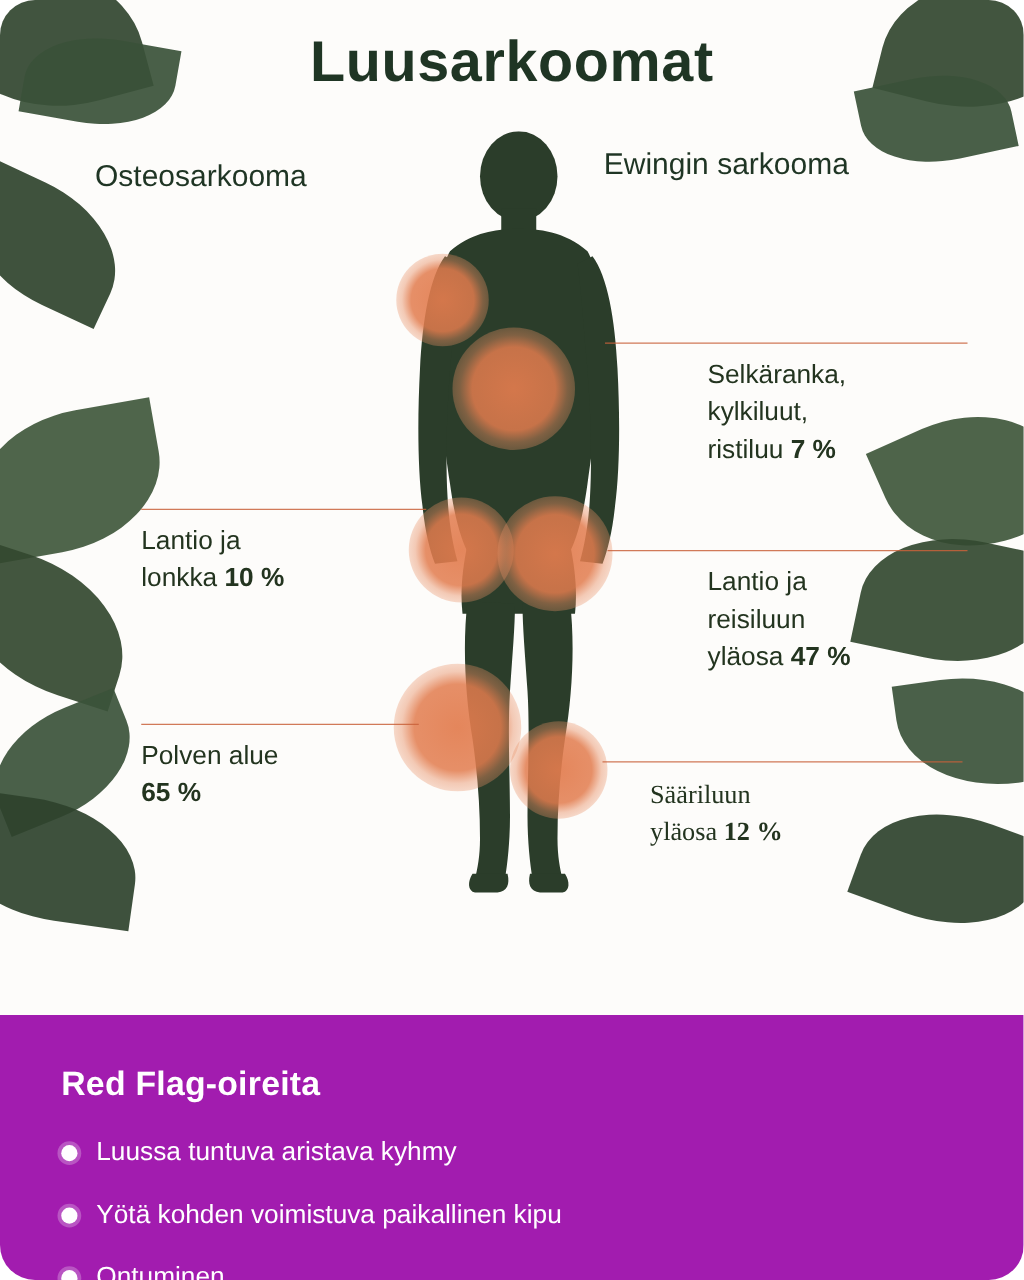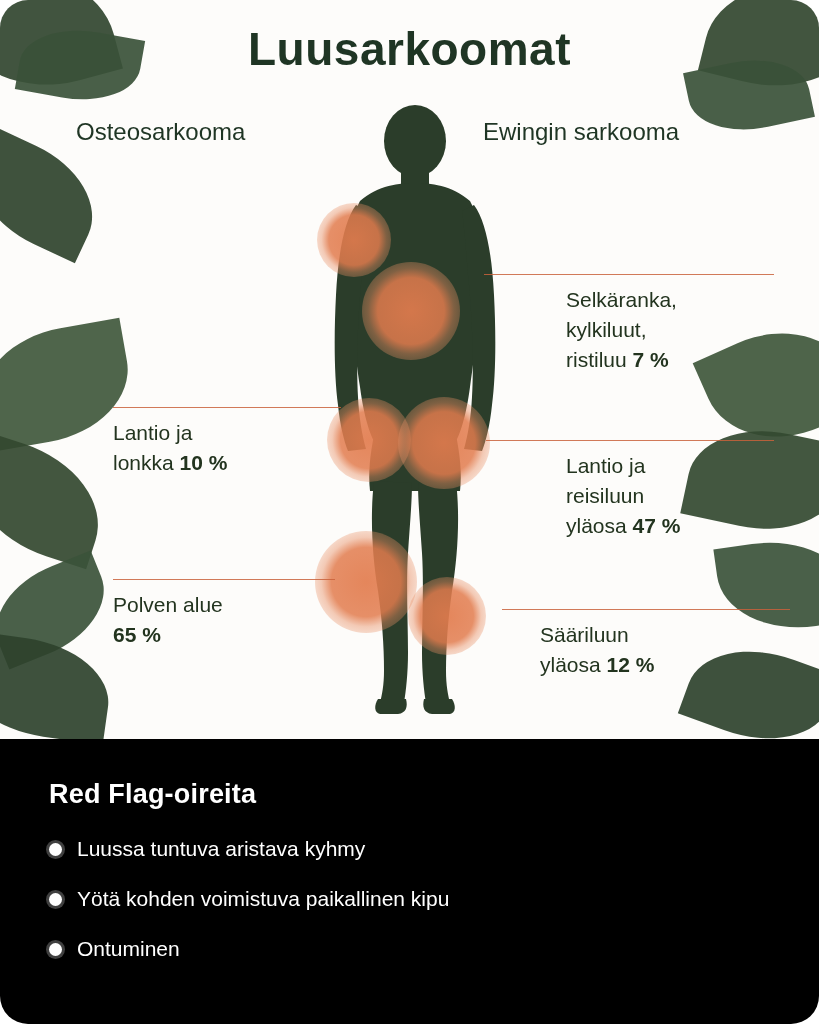--- a/index.html
+++ b/index.html
@@ -64,21 +64,21 @@
     font-weight: bold;
     color: #1f3524;
     letter-spacing: 0.5px;
   }
   .subhead {
     position: absolute;
     font-size: 24px;
     color: #1f3524;
     font-weight: 500;
   }
-  .subhead.left  { left: 76px;  top: 118px; }
+  .subhead.left  { left: 76px;  top: 128px; }
   .subhead.right { left: 483px; top: 118px; }
 
   
   .body-wrap {
     position: absolute;
     left: 300px;
     top: 105px;
     width: 230px;
     height: 610px;
   }
@@ -112,22 +112,22 @@
   }
   .callout.left .lbl  { text-align: left; }
   .callout.right .lbl { text-align: left; }
 
   
   .redflags {
     position: absolute;
     left: 0;
     bottom: 0;
     width: 819px;
-    height: 285px;
-    background: #000000;
+    height: 212px;
+    background: #a21caf;
     color: #ffffff;
   }
   .redflags h2 {
     margin: 0;
     position: absolute;
     left: 49px;
     top: 40px;
     font-size: 27px;
     font-weight: bold;
     letter-spacing: 0.2px;
@@ -252,21 +252,21 @@
 
   <div class="callout right" style="left:566px; top:451px; width:230px;">
     <div class="rule" style="left:-80px; top:-11px; width:288px;"></div>
     <div class="lbl">
       <span>Lantio ja</span><br>
       <span>reisiluun</span><br>
       <span>yläosa </span><b>47 %</b>
     </div>
   </div>
 
-  <div class="callout right" style="left:540px; top:620px; width:260px;">
+  <div class="callout right" style="left:520px; top:620px; width:260px;font-family:Liberation Serif, serif;">
     <div class="rule" style="left:-38px; top:-11px; width:288px;"></div>
     <div class="lbl">
       <span>Sääriluun</span><br>
       <span>yläosa </span><b>12 %</b>
     </div>
   </div>
 
   <div class="redflags">
     <h2>Red Flag-oireita</h2>
     <div class="rf-list">

